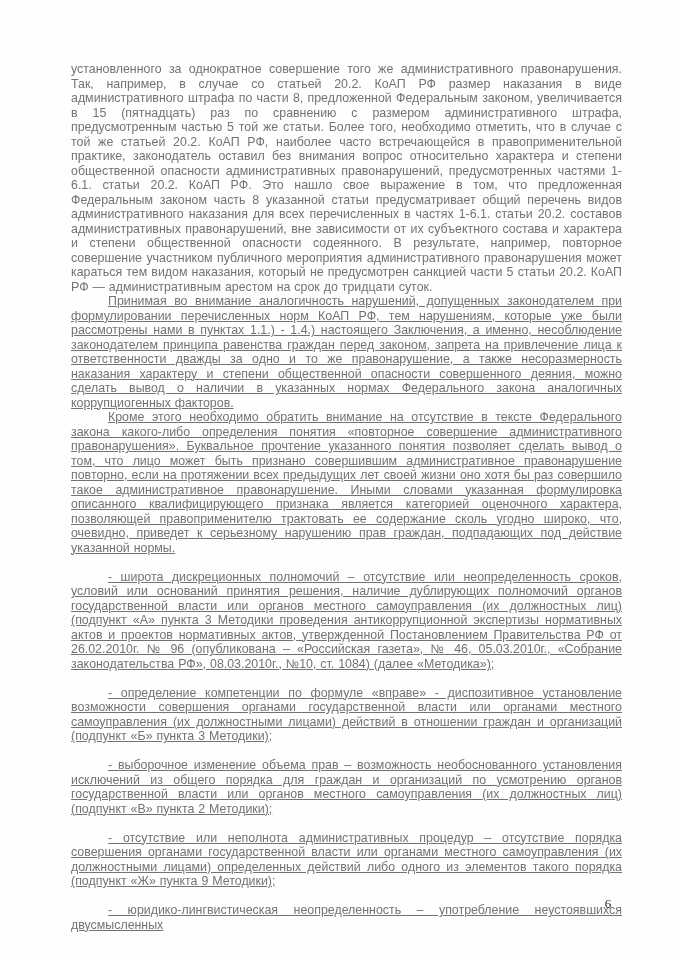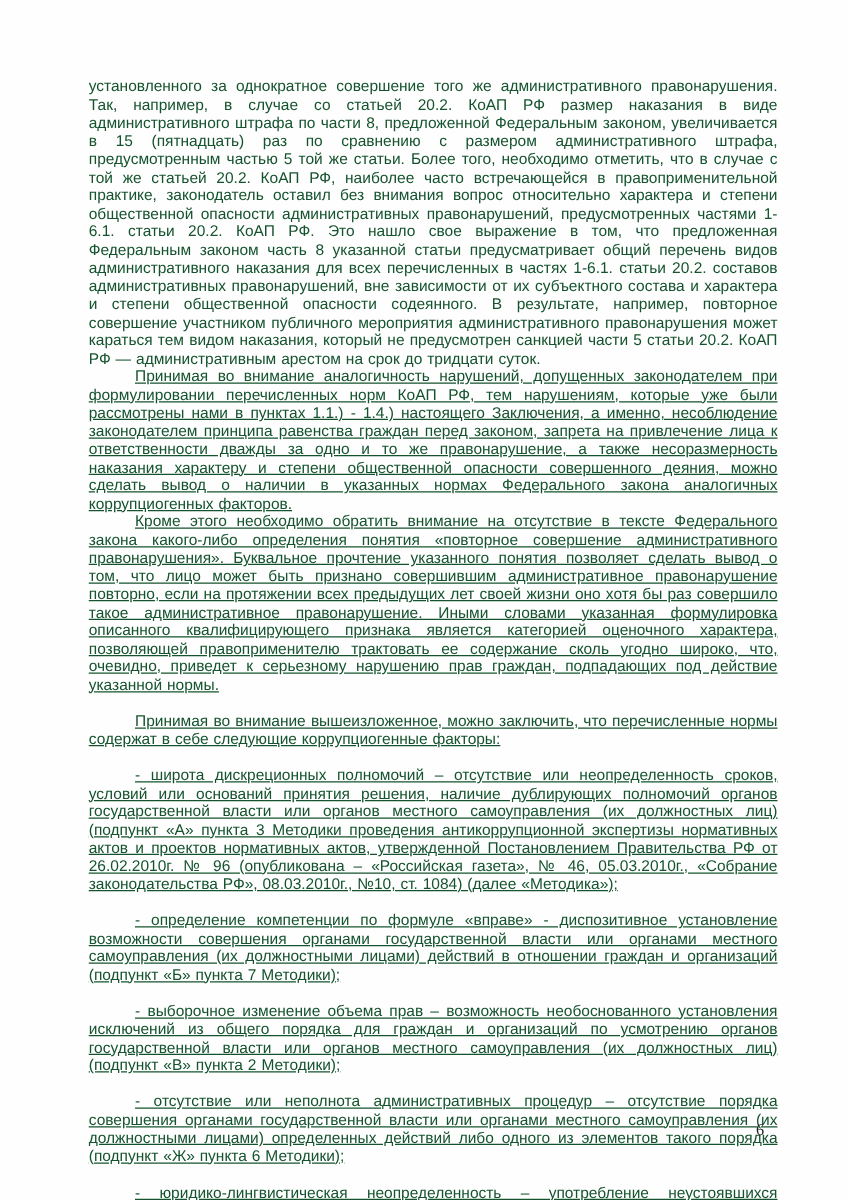--- a/index.html
+++ b/index.html
@@ -26,21 +26,21 @@
     position: absolute;
     left: 71px;
     top: 62px;
     width: 551px;
   }
   .content p {
     margin: 0;
     padding: 0;
     font-size: 12.4px;
     line-height: 14.5px;
-    color: #14532d;
+    color: #737373;
     text-align: justify;
     letter-spacing: 0px;
     word-spacing: 0.5px;
   }
   .content p.indent {
     text-indent: 37px;
     text-decoration: underline;
   }
   .content p.space-before {
     margin-top: 14.5px;
@@ -57,21 +57,20 @@
   }
 </style>
 </head>
 <body>
 
 <div class="page">
   <div class="content">
     <p class="no-indent">установленного за однократное совершение того же административного правонарушения. Так, например, в случае со статьей 20.2. КоАП РФ размер наказания в виде административного штрафа по части 8, предложенной Федеральным законом, увеличивается в 15 (пятнадцать) раз по сравнению с размером административного штрафа, предусмотренным частью 5 той же статьи. Более того, необходимо отметить, что в случае с той же статьей 20.2. КоАП РФ, наиболее часто встречающейся в правоприменительной практике, законодатель оставил без внимания вопрос относительно характера и степени общественной опасности административных правонарушений, предусмотренных частями 1-6.1. статьи 20.2. КоАП РФ. Это нашло свое выражение в том, что предложенная Федеральным законом часть 8 указанной статьи предусматривает общий перечень видов административного наказания для всех перечисленных в частях 1-6.1. статьи 20.2. составов административных правонарушений, вне зависимости от их субъектного состава и характера и степени общественной опасности содеянного. В результате, например, повторное совершение участником публичного мероприятия административного правонарушения может караться тем видом наказания, который не предусмотрен санкцией части 5 статьи 20.2. КоАП РФ — административным арестом на срок до тридцати суток.</p>
     <p class="indent">Принимая во внимание аналогичность нарушений, допущенных законодателем при формулировании перечисленных норм КоАП РФ, тем нарушениям, которые уже были рассмотрены нами в пунктах 1.1.) - 1.4.) настоящего Заключения, а именно, несоблюдение законодателем принципа равенства граждан перед законом, запрета на привлечение лица к ответственности дважды за одно и то же правонарушение, а также несоразмерность наказания характеру и степени общественной опасности совершенного деяния, можно сделать вывод о наличии в указанных нормах Федерального закона аналогичных коррупциогенных факторов.</p>
     <p class="indent">Кроме этого необходимо обратить внимание на отсутствие в тексте Федерального закона какого-либо определения понятия «повторное совершение административного правонарушения». Буквальное прочтение указанного понятия позволяет сделать вывод о том, что лицо может быть признано совершившим административное правонарушение повторно, если на протяжении всех предыдущих лет своей жизни оно хотя бы раз совершило такое административное правонарушение. Иными словами указанная формулировка описанного квалифицирующего признака является категорией оценочного характера, позволяющей правоприменителю трактовать ее содержание сколь угодно широко, что, очевидно, приведет к серьезному нарушению прав граждан, подпадающих под действие указанной нормы.</p>
-    <p class="indent space-before">Принимая во внимание вышеизложенное, можно заключить, что перечисленные нормы содержат в себе следующие коррупциогенные факторы:</p>
     <p class="indent space-before">- широта дискреционных полномочий – отсутствие или неопределенность сроков, условий или оснований принятия решения, наличие дублирующих полномочий органов государственной власти или органов местного самоуправления (их должностных лиц) (подпункт «А» пункта 3 Методики проведения антикоррупционной экспертизы нормативных актов и проектов нормативных актов, утвержденной Постановлением Правительства РФ от 26.02.2010г. № 96 (опубликована – «Российская газета», № 46, 05.03.2010г., «Собрание законодательства РФ», 08.03.2010г., №10, ст. 1084) (далее «Методика»);</p>
-    <p class="indent space-before">- определение компетенции по формуле «вправе» - диспозитивное установление возможности совершения органами государственной власти или органами местного самоуправления (их должностными лицами) действий в отношении граждан и организаций (подпункт «Б» пункта 7 Методики);</p>
+    <p class="indent space-before">- определение компетенции по формуле «вправе» - диспозитивное установление возможности совершения органами государственной власти или органами местного самоуправления (их должностными лицами) действий в отношении граждан и организаций (подпункт «Б» пункта 3 Методики);</p>
     <p class="indent space-before">- выборочное изменение объема прав – возможность необоснованного установления исключений из общего порядка для граждан и организаций по усмотрению органов государственной власти или органов местного самоуправления (их должностных лиц) (подпункт «В» пункта 2 Методики);</p>
-    <p class="indent space-before">- отсутствие или неполнота административных процедур – отсутствие порядка совершения органами государственной власти или органами местного самоуправления (их должностными лицами) определенных действий либо одного из элементов такого порядка (подпункт «Ж» пункта 6 Методики);</p>
+    <p class="indent space-before">- отсутствие или неполнота административных процедур – отсутствие порядка совершения органами государственной власти или органами местного самоуправления (их должностными лицами) определенных действий либо одного из элементов такого порядка (подпункт «Ж» пункта 9 Методики);</p>
     <p class="indent space-before">- юридико-лингвистическая неопределенность – употребление неустоявшихся двусмысленных</p>
   </div>
   <div class="page-number">6</div>
 </div>
 
 </body></html>

